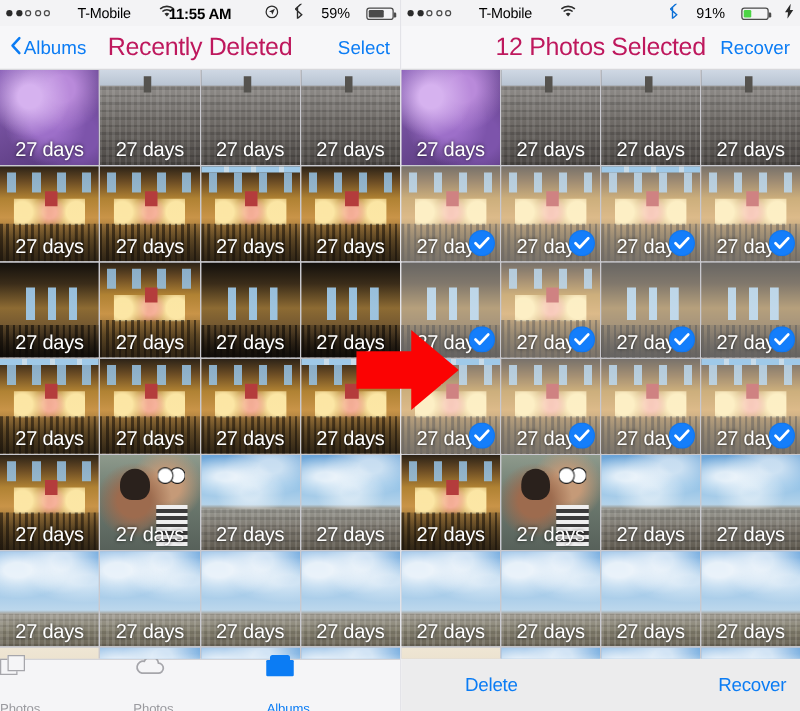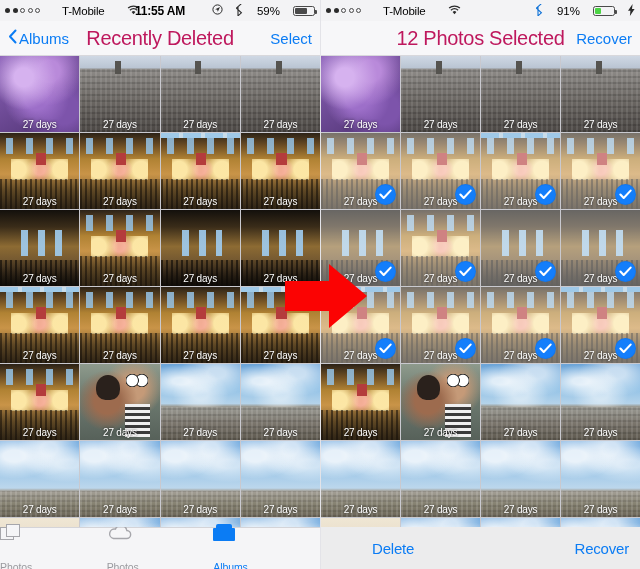--- a/index.html
+++ b/index.html
@@ -72,21 +72,21 @@
     gap: 1px;
     background: #c9c9cf;
     height: 471px;
     overflow: hidden;
     align-content: start;
   }
   .cell { position: relative; height: 76px; overflow: hidden; }
   .cell .img { position: absolute; inset: 0; }
   .cell .lbl {
     position: absolute; left: 0; right: 0; bottom: 2px;
-    text-align: center; color: #fff; font-size: 10px;
+    text-align: center; color: #fff; font-size: 16px;
     text-shadow: 0 0 3px rgba(0,0,0,.75); letter-spacing: -0.2px;
     pointer-events: none;
   }
   .cell.sel .img:after {
     content: ""; position: absolute; inset: 0; background: rgba(255,255,255,.36);
   }
   .check {
     position: absolute; right: 4px; bottom: 4px;
     width: 21px; height: 21px; border-radius: 50%;
     background: #147efb; border: 1px solid rgba(0,0,0,.06);

